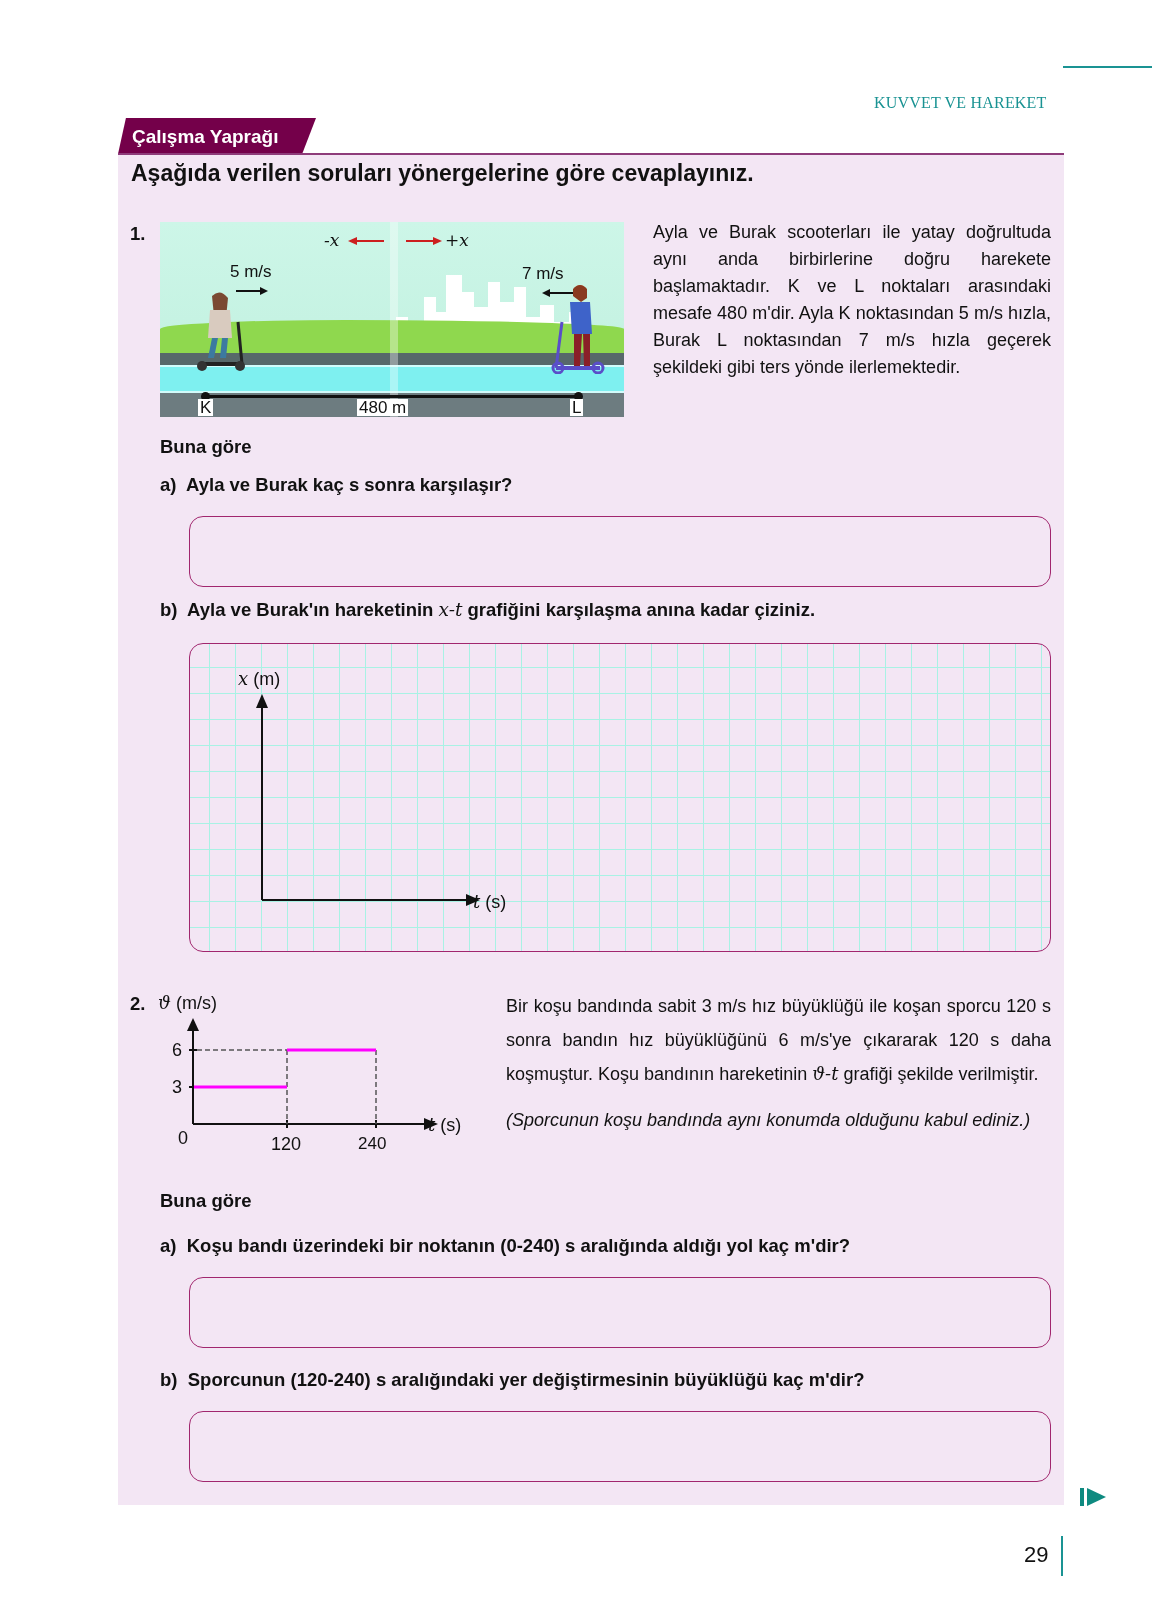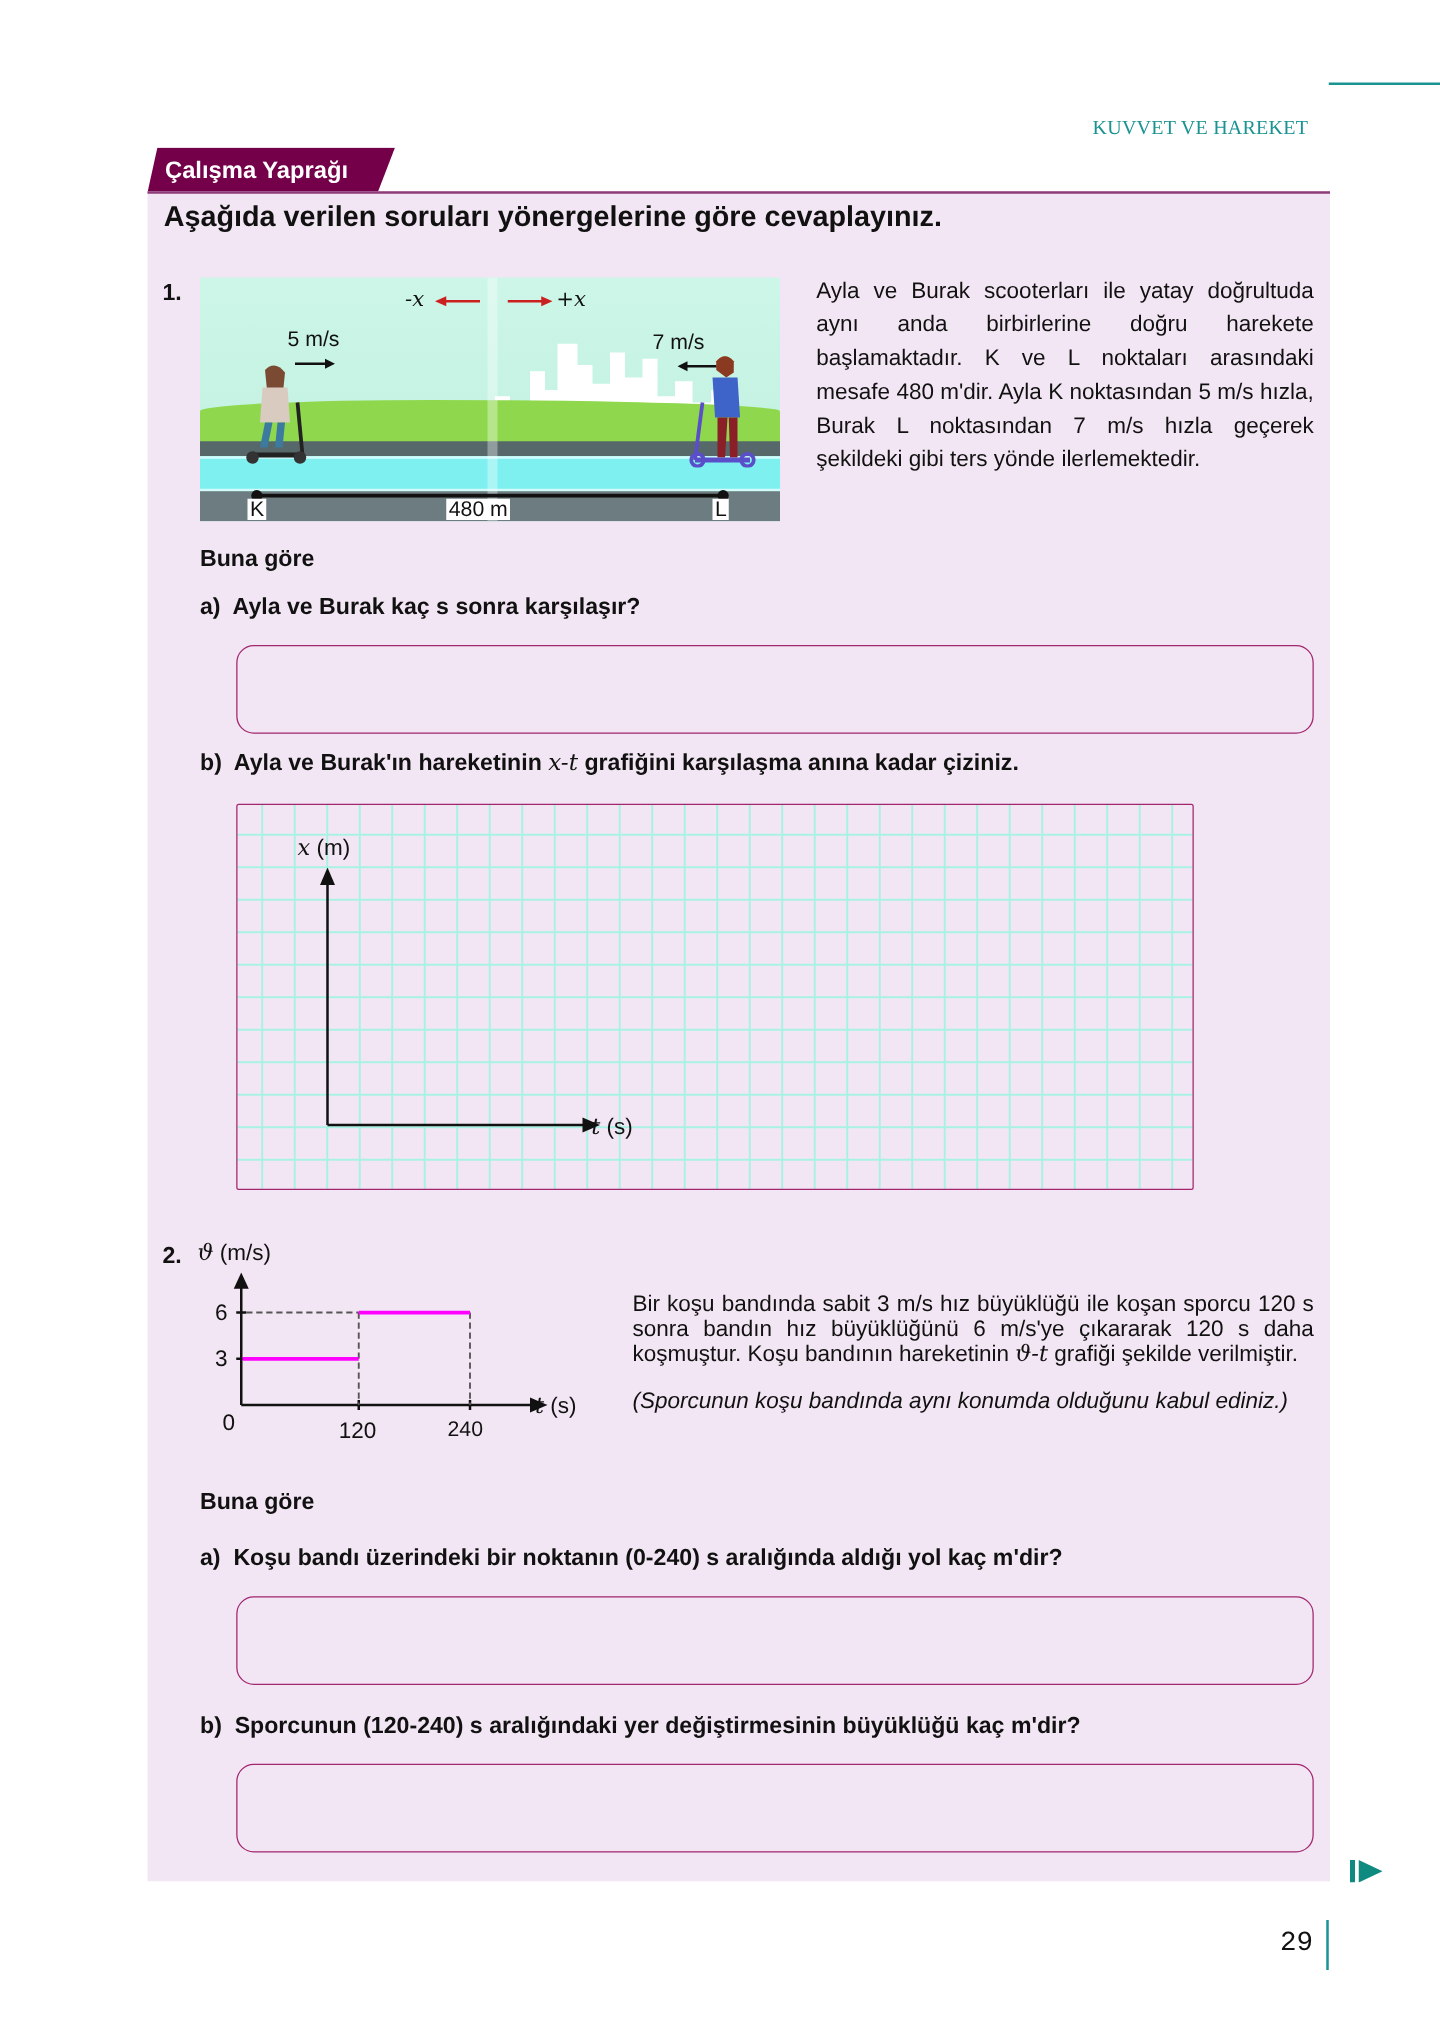--- a/index.html
+++ b/index.html
@@ -18,28 +18,28 @@
   .scene .road { position: absolute; left: 0; top: 171px; width: 100%; height: 24px; background: #6d7c80; }
   .scene .mid { position: absolute; left: 230px; top: 0; width: 8px; height: 100%; background: rgba(255,255,255,0.35); }
   .scene .dist { position: absolute; left: 45px; top: 173px; width: 375px; height: 3px; background: #111; }
   .scene .dot { position: absolute; top: 170px; width: 9px; height: 9px; background: #111; border-radius: 50%; }
   .scene .tag { position: absolute; top: 177px; background: #fff; font-size: 17px; line-height: 17px; padding: 0 2px; color: #111; }
   .scene .lbl { position: absolute; font-size: 17px; color: #111; }
   .scene .italic { font-family: "DejaVu Serif", serif; font-style: italic; }
   .desc { position: absolute; left: 653px; top: 219px; width: 398px; font-size: 18px; line-height: 27px; text-align: justify; }
   .sub { position: absolute; font-size: 18.5px; font-weight: bold; }
   .ansbox { position: absolute; left: 189px; width: 862px; border: 1.5px solid #a1266e; border-radius: 14px; background: #f3e6f4; }
-  .gridbox { position: absolute; left: 189px; top: 643px; width: 766px; height: 309px; border: 1.5px solid #a1266e; border-radius: 2px; overflow: hidden;
+  .gridbox { position: absolute; left: 189px; top: 643px; width: 862px; height: 309px; border: 1.5px solid #a1266e; border-radius: 14px; overflow: hidden;
     background-color: #f3e6f4;
     background-image: linear-gradient(to right, #a8f2e4 1.5px, transparent 1.5px), linear-gradient(to bottom, #a8f2e4 1.5px, transparent 1.5px);
     background-size: 26px 26px; background-position: 19px 23px; padding-left: 36px; }
-  .q2desc { position: absolute; left: 506px; top: 989px; width: 545px; font-size: 18px; line-height: 20px; text-align: justify; margin-top: 44px; }
+  .q2desc { position: absolute; left: 506px; top: 989px; width: 545px; font-size: 18px; line-height: 34px; text-align: justify; }
   .q2note { position: absolute; left: 506px; top: 1107px; width: 545px; font-size: 18px; line-height: 27px; font-style: italic; text-align: justify; }
   .next-arrow { position: absolute; left: 1080px; top: 1488px; }
-  .pagenum { position: absolute; left: 1024px; top: 1542px; font-family: Liberation Mono, monospace; font-size: 22px; color: #111; }
+  .pagenum { position: absolute; left: 1024px; top: 1542px; font-family: Liberation Sans, sans-serif; font-size: 22px; color: #111; }
   .page-rule { position: absolute; left: 1061px; top: 1536px; width: 2px; height: 40px; background: #1a9393; }
 </style>
 </head>
 <body>
 
 <div class="header-title">KUVVET VE HAREKET</div>
 <div class="header-rule"></div>
 
 <div class="badge">Çalışma Yaprağı</div>
 <div class="sheet"></div>

